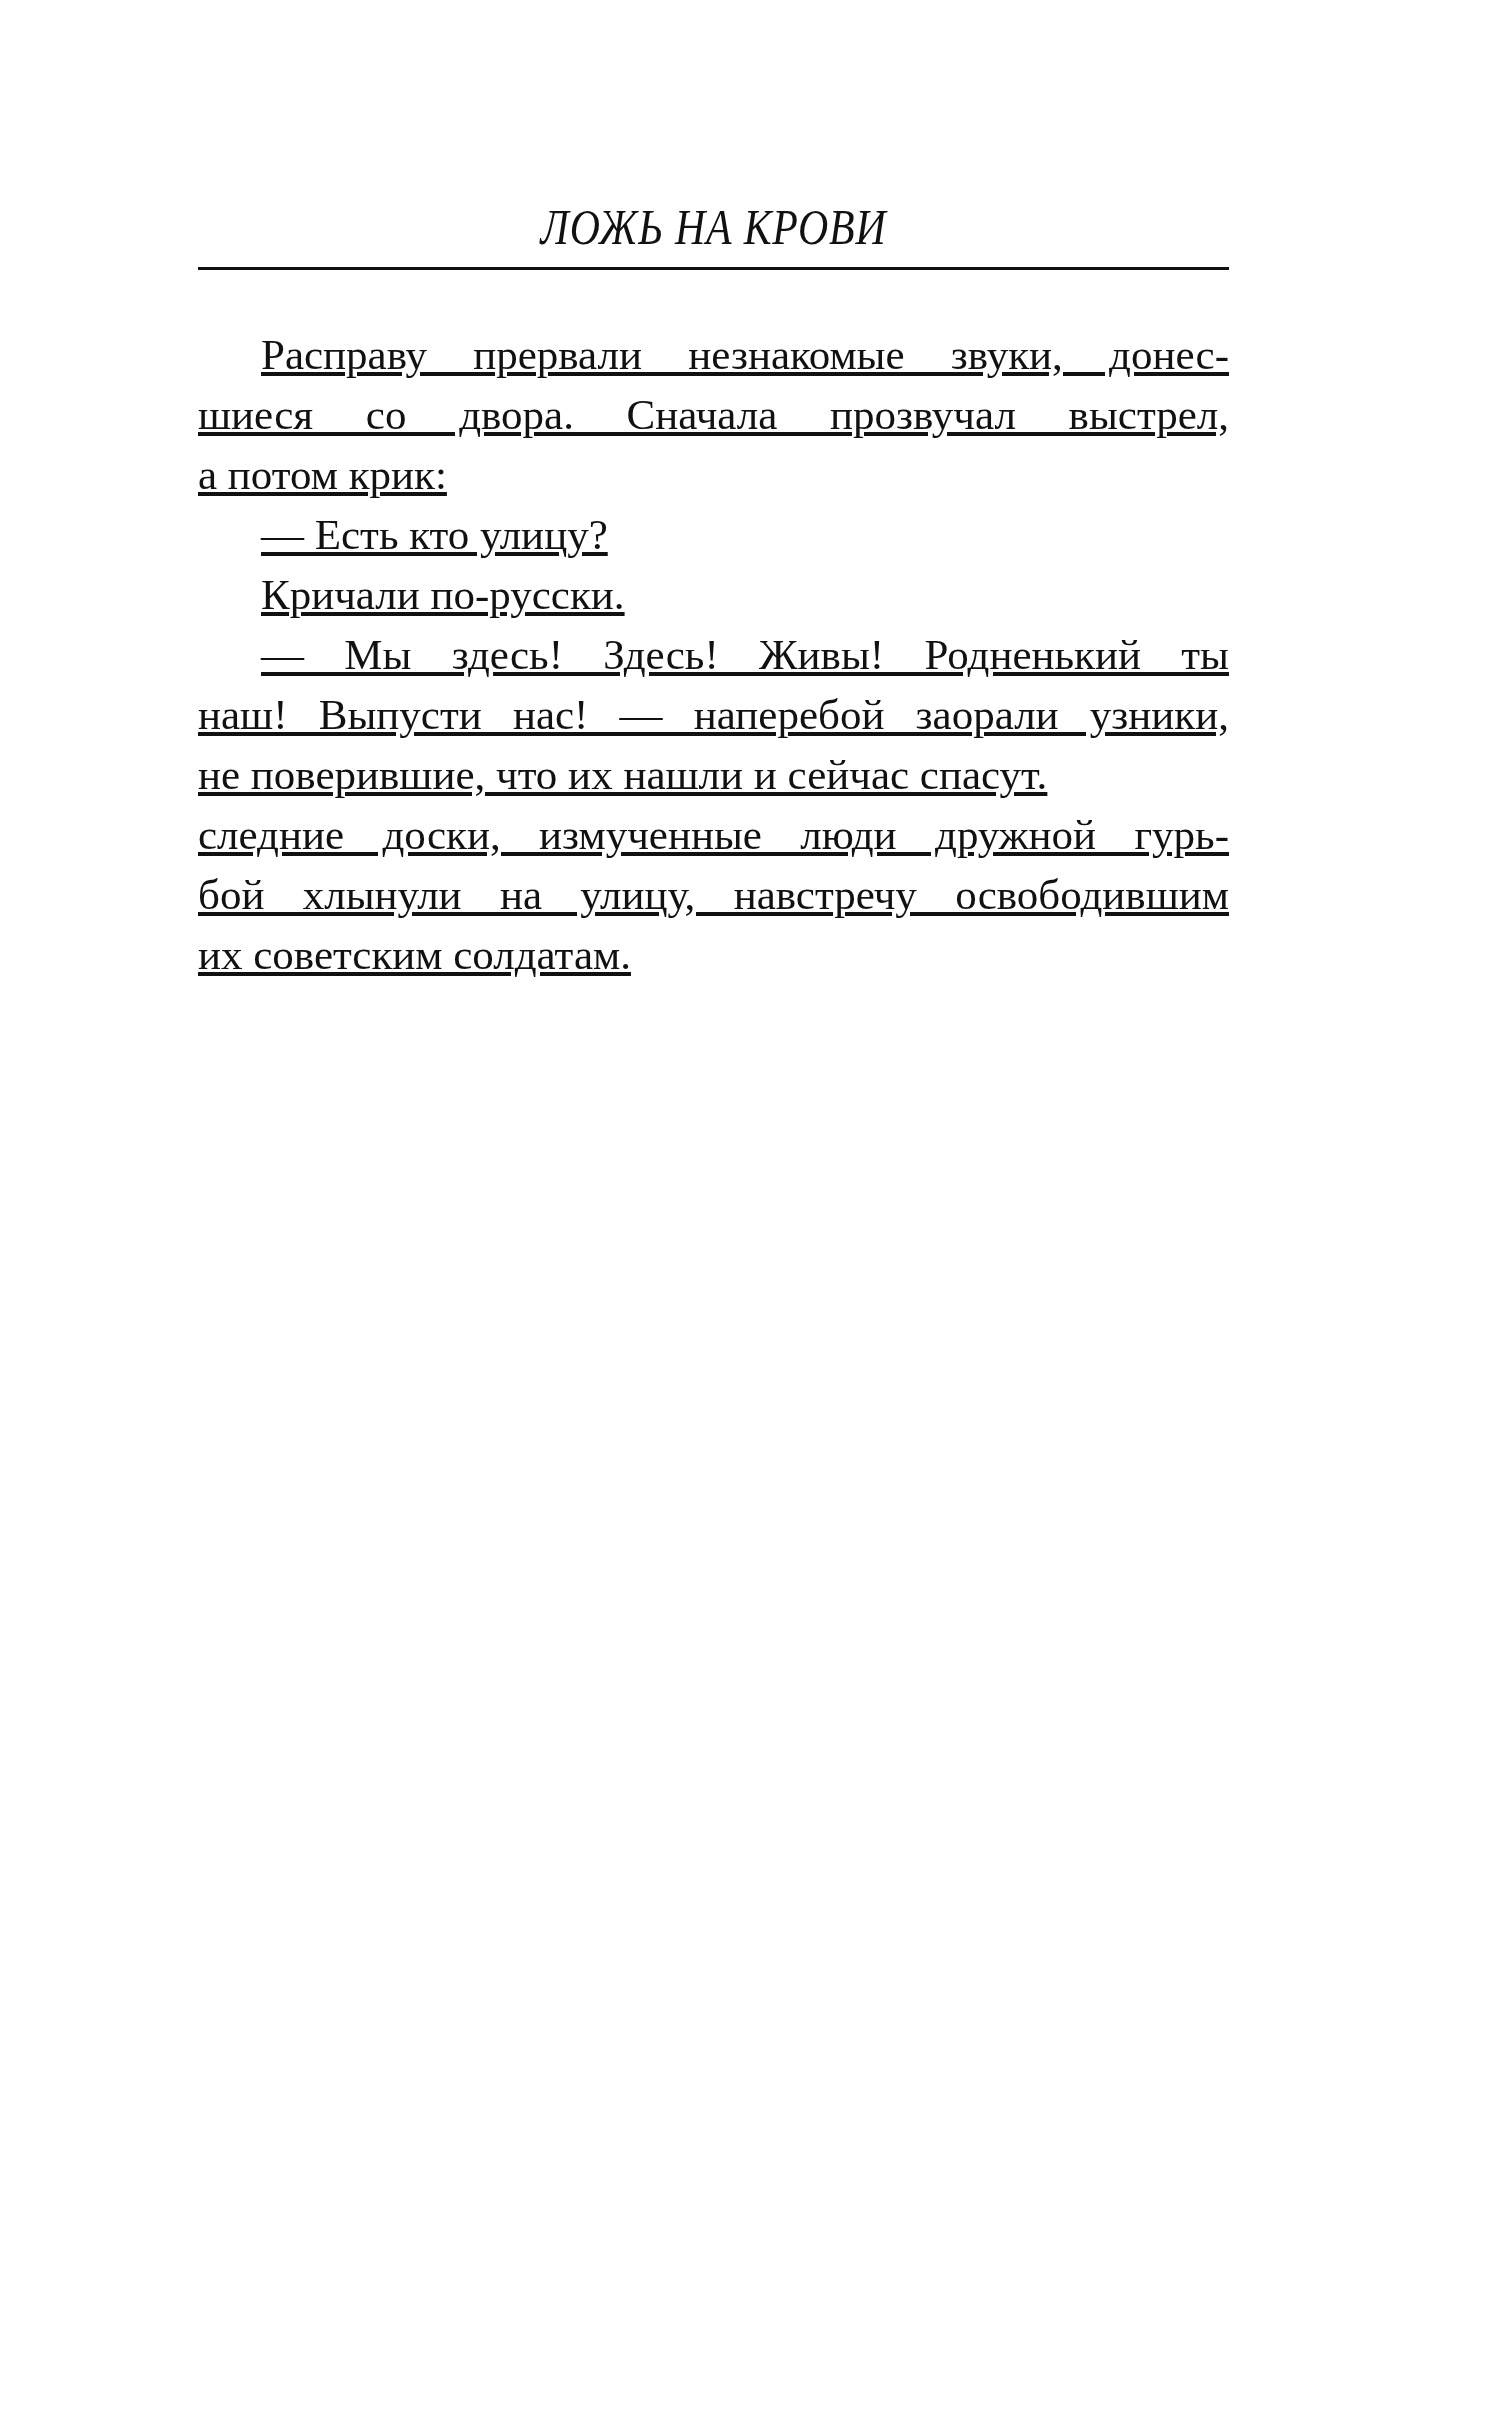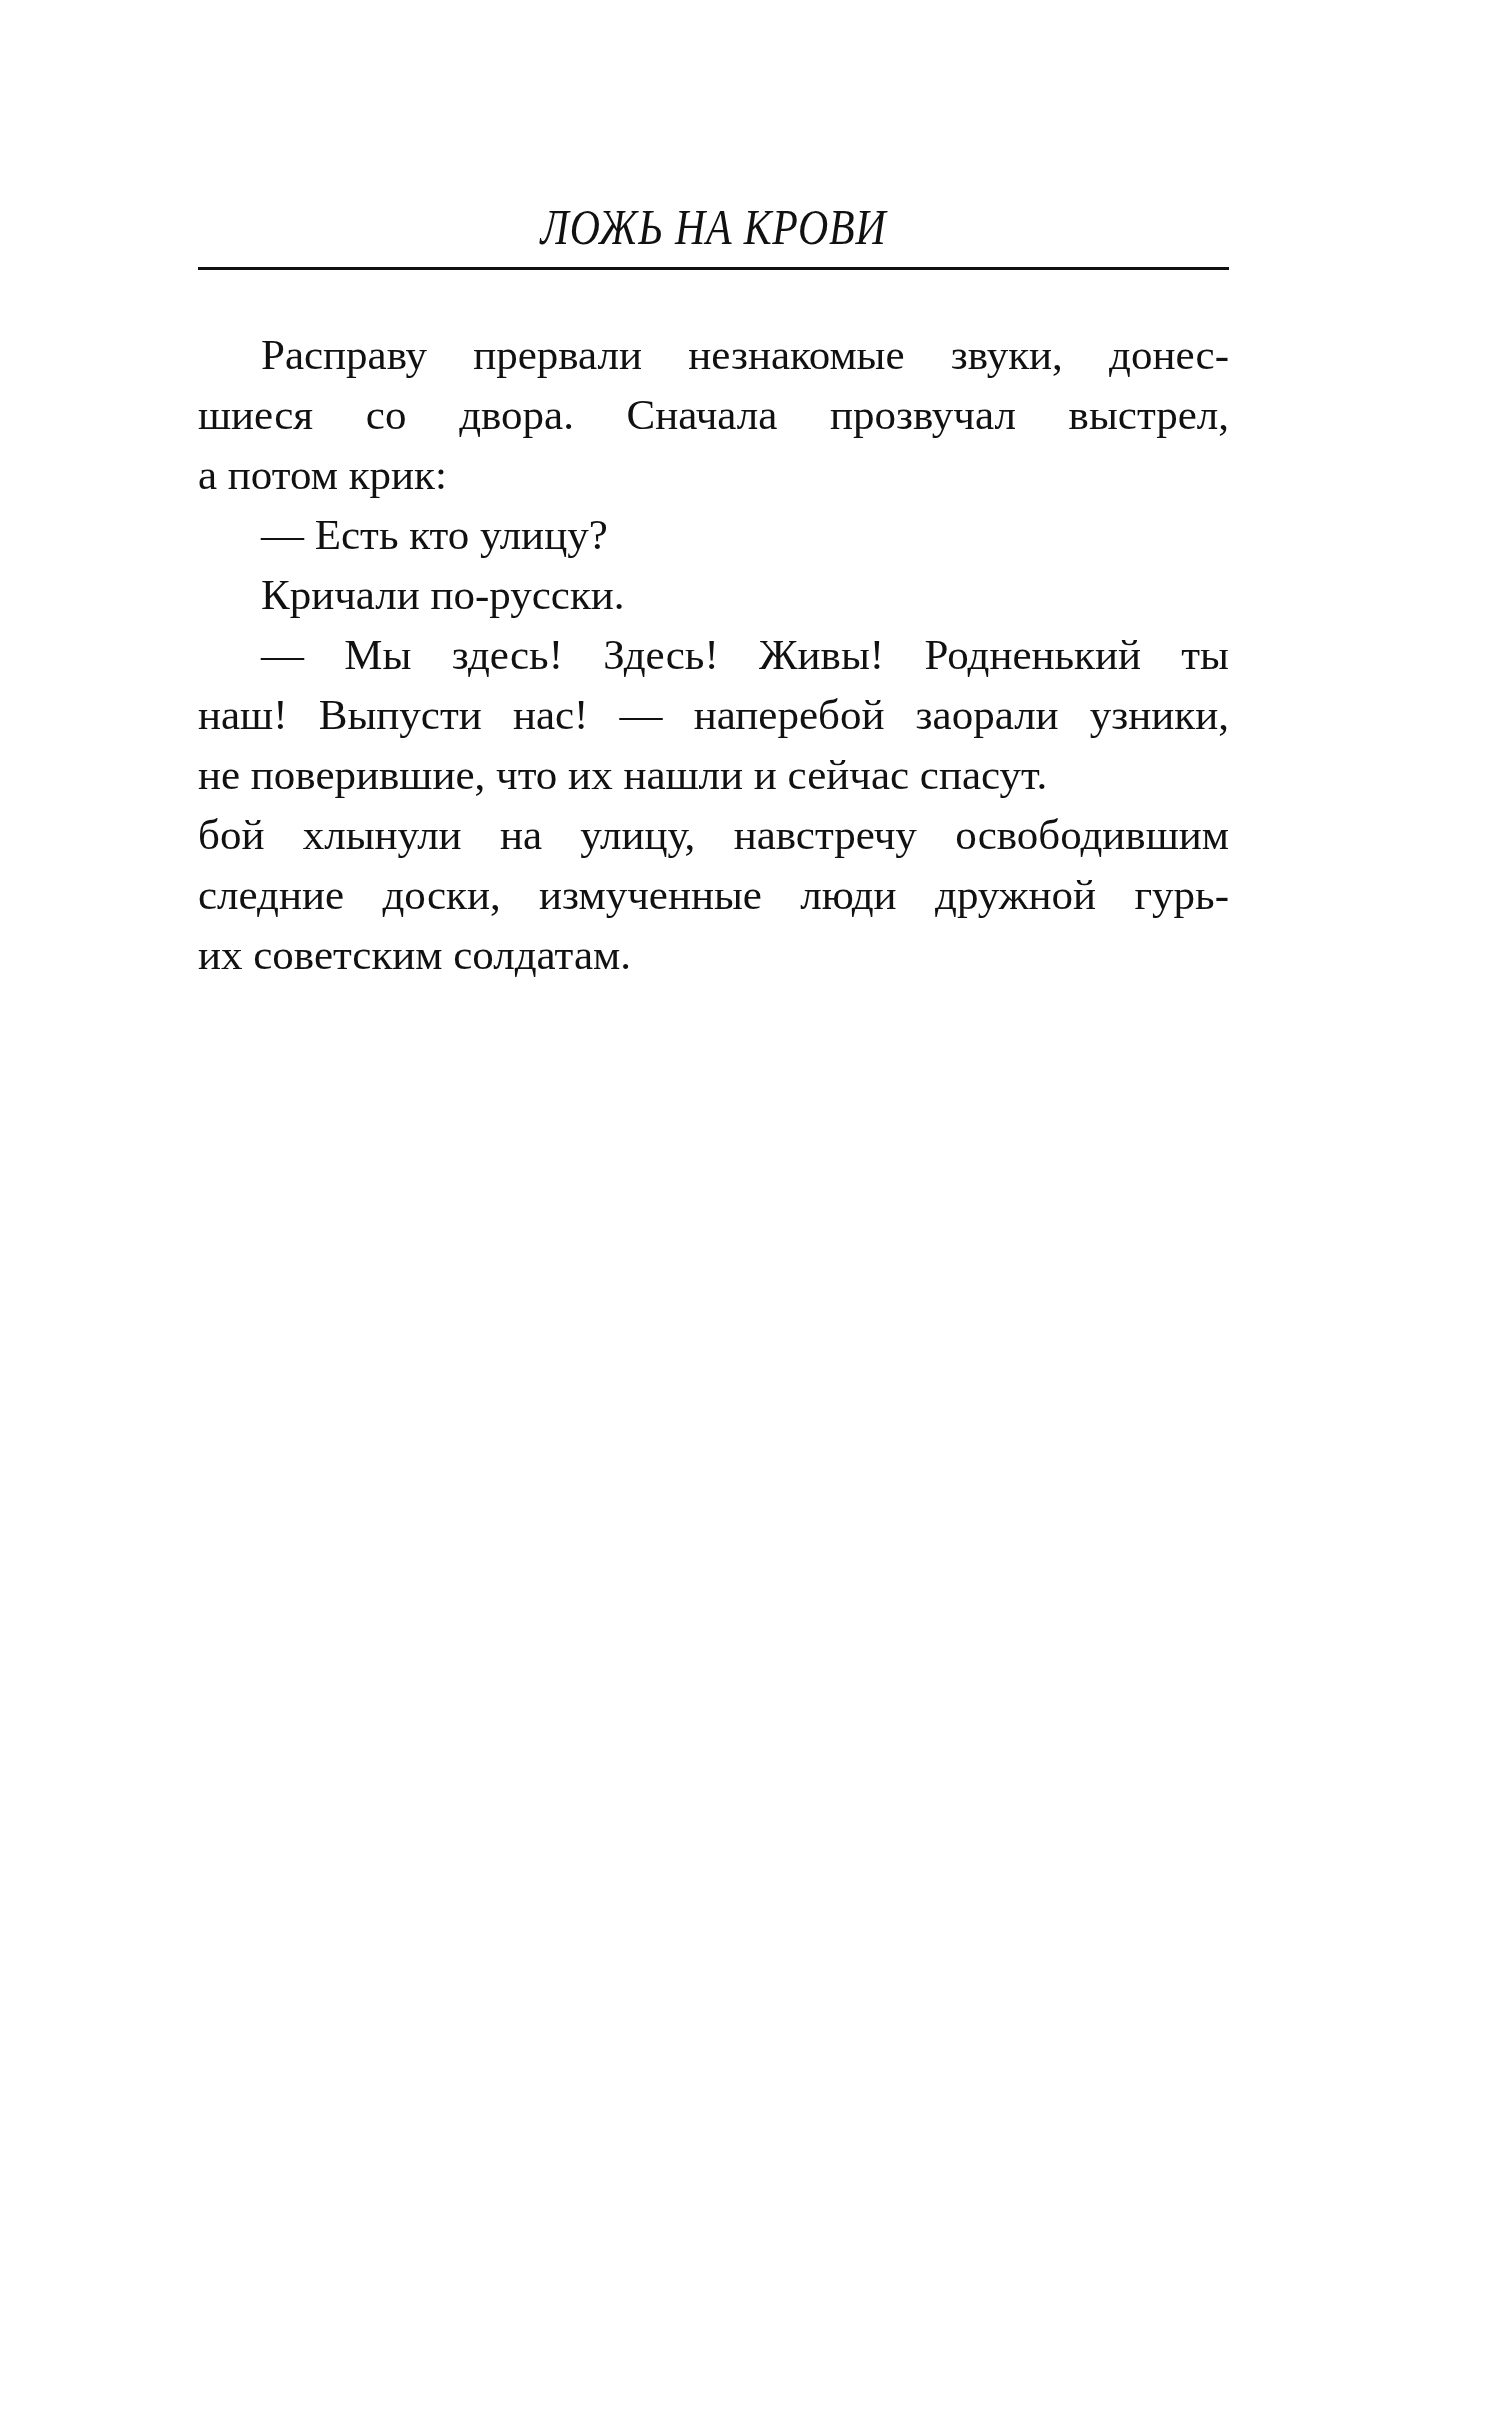--- a/index.html
+++ b/index.html
@@ -48,20 +48,21 @@
       left: 0;
       width: 1031px;
       font-family: "Liberation Serif", "DejaVu Serif", serif;
       font-size: 43px;
       line-height: 60px;
     }
     .line {
       display: block;
       white-space: nowrap;
       height: 60px;
+      text-decoration: underline;
     }
     .line.justify {
       text-align: justify;
       text-align-last: justify;
     }
     .line.indent {
       padding-left: 63px;
     }
   </style>
 </head>
@@ -73,18 +74,18 @@
 
   <div class="body-text">
     <span class="line indent justify">Расправу прервали незнакомые звуки, донес-</span>
     <span class="line justify">шиеся со двора. Сначала прозвучал выстрел,</span>
     <span class="line">а потом крик:</span>
     <span class="line indent">— Есть кто улицу?</span>
     <span class="line indent">Кричали по-русски.</span>
     <span class="line indent justify">— Мы здесь! Здесь! Живы! Родненький ты</span>
     <span class="line justify">наш! Выпусти нас! — наперебой заорали узники,</span>
     <span class="line">не поверившие, что их нашли и сейчас спасут.</span>
+    <span class="line justify">следние доски, измученные люди дружной гурь-</span>
     <span class="line justify">бой хлынули на улицу, навстречу освободившим</span>
-    <span class="line justify">следние доски, измученные люди дружной гурь-</span>
     <span class="line">их советским солдатам.</span>
   </div>
 </div>
 
 
 </body></html>

